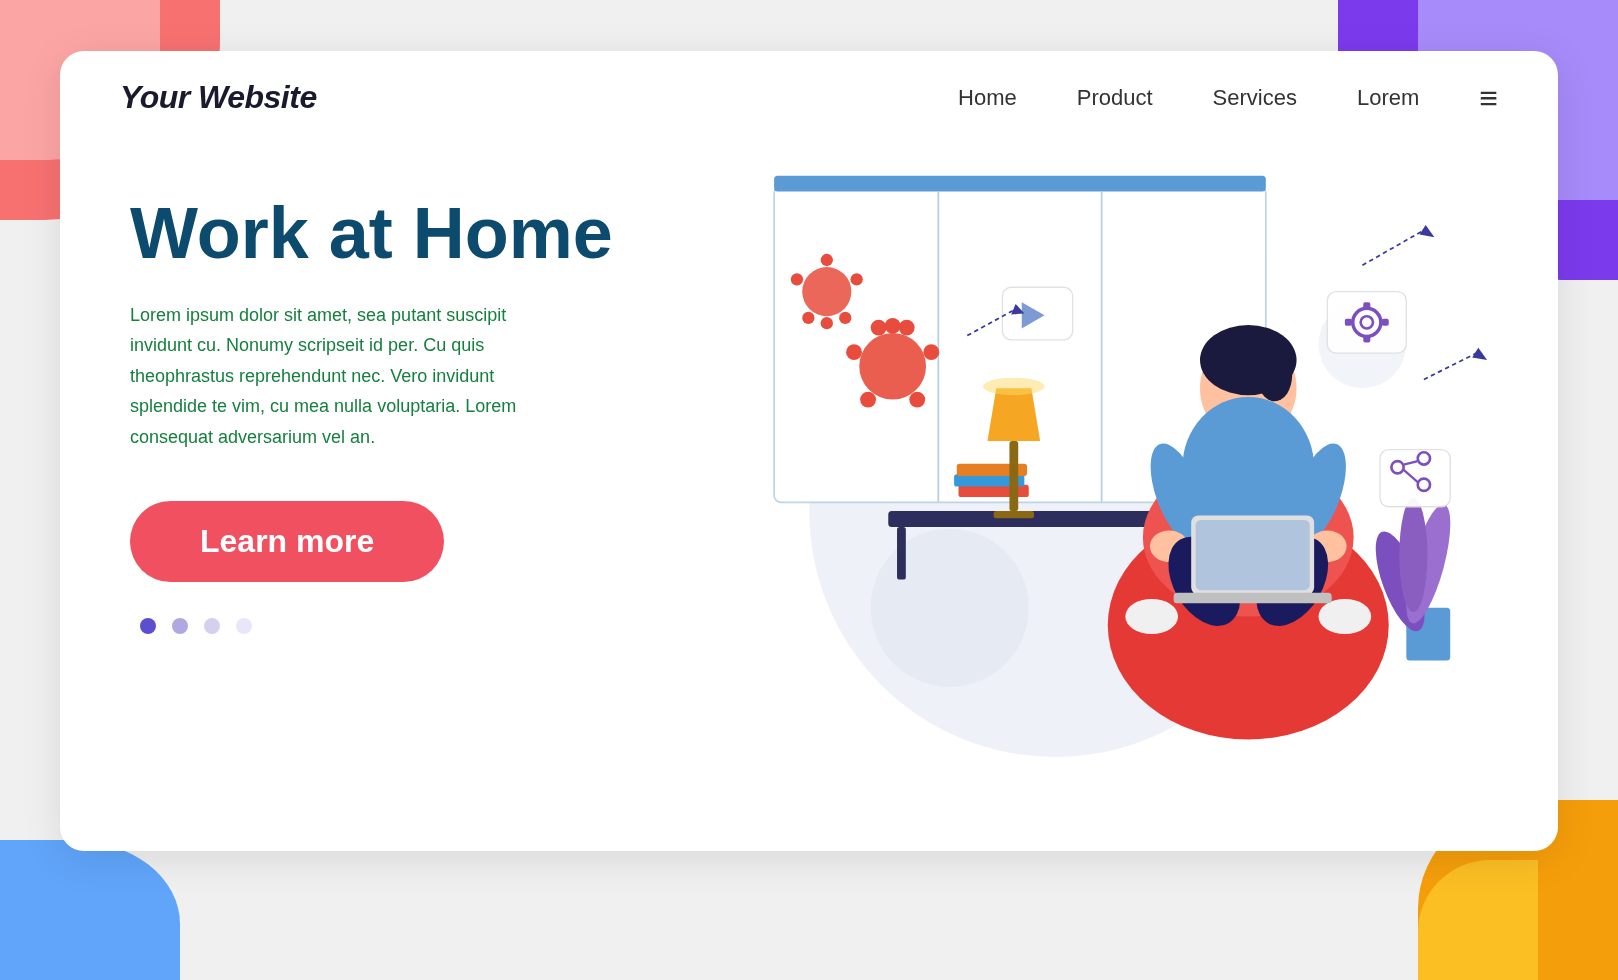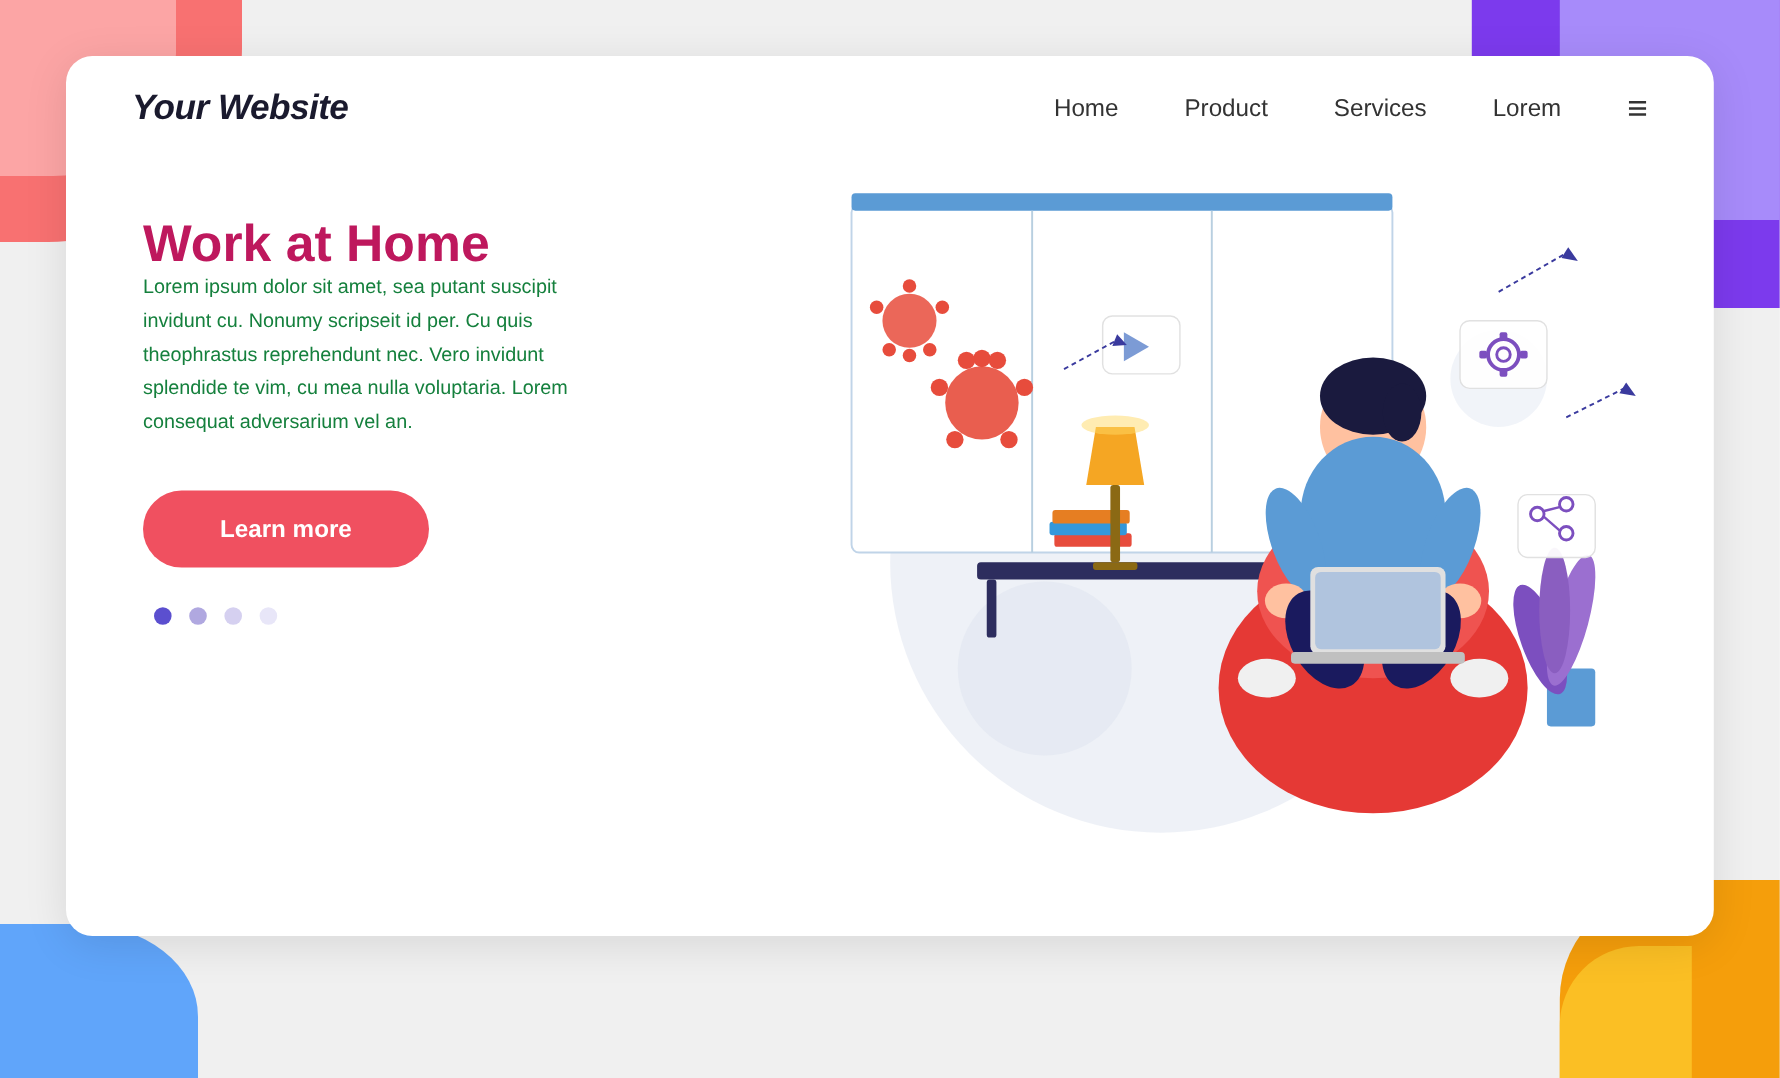--- a/index.html
+++ b/index.html
@@ -128,39 +128,40 @@
 
     
     .hero-left {
       width: 580px;
       padding: 80px 0 0 70px;
       flex-shrink: 0;
       position: relative;
       z-index: 5;
     }
     .hero-title {
-      font-size: 47px;
+      font-size: 72px;
       font-weight: 900;
-      color: #be185d;
+      color: #0c4a6e;
       line-height: 1.05;
+      margin-bottom: 28px;
     }
     .hero-desc {
       font-size: 18px;
       color: #15803d;
       line-height: 1.7;
       margin-bottom: 48px;
       max-width: 420px;
     }
     .btn-learn-more {
       background: #f05060;
       color: #fff;
       border: none;
       border-radius: 50px;
       padding: 22px 70px;
-      font-size: 22px;
+      font-size: 32px;
       font-weight: 600;
       cursor: pointer;
       display: inline-block;
     }
 
     
     .dots {
       display: flex;
       gap: 16px;
       margin-top: 36px;

